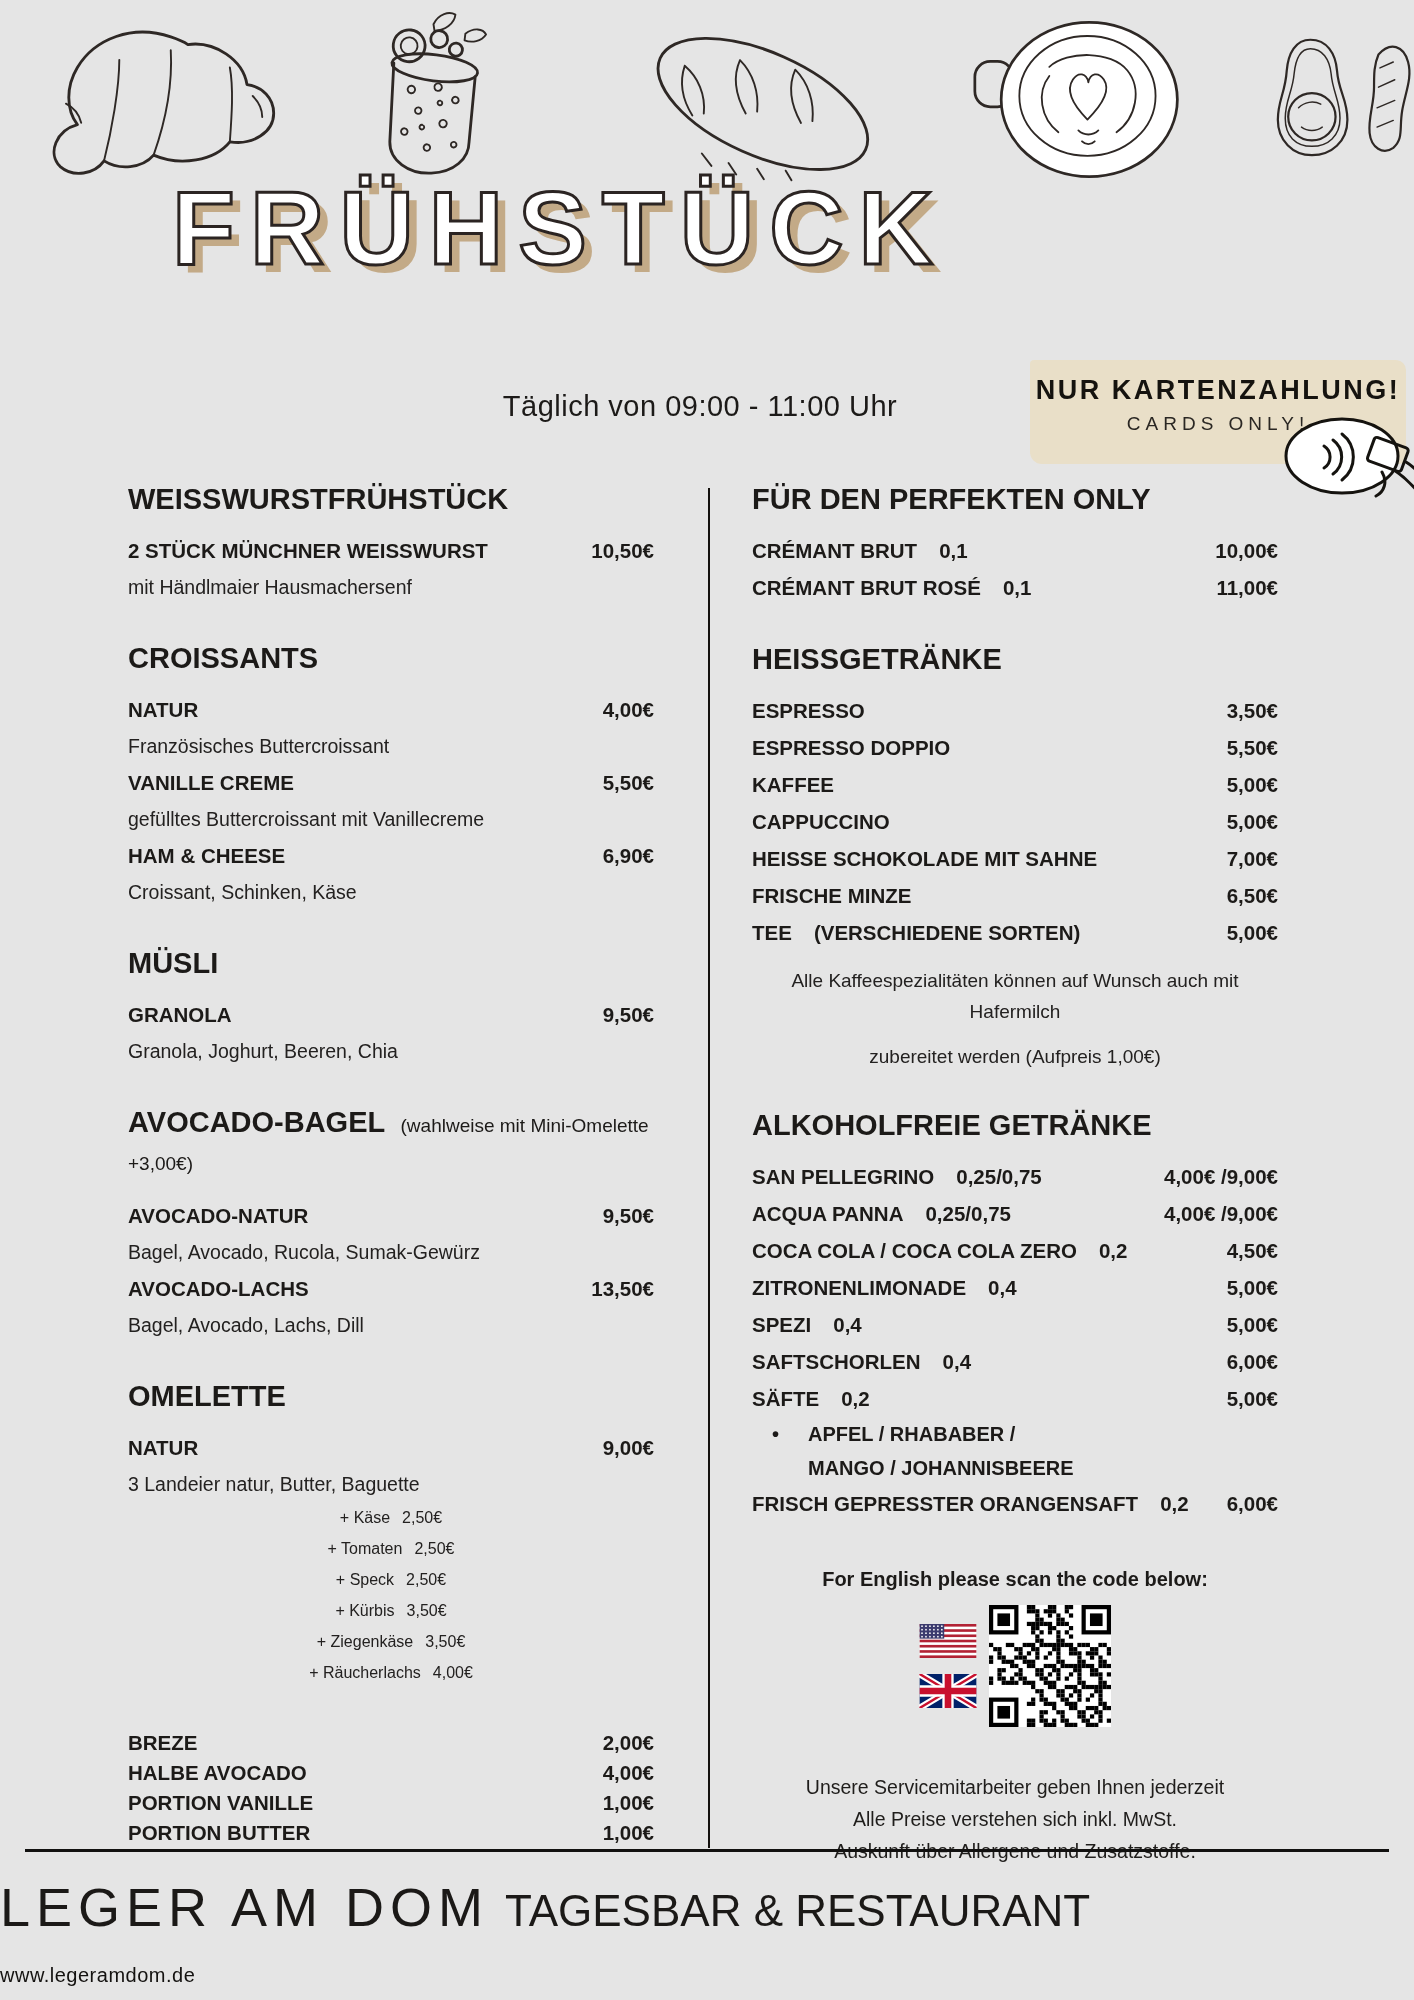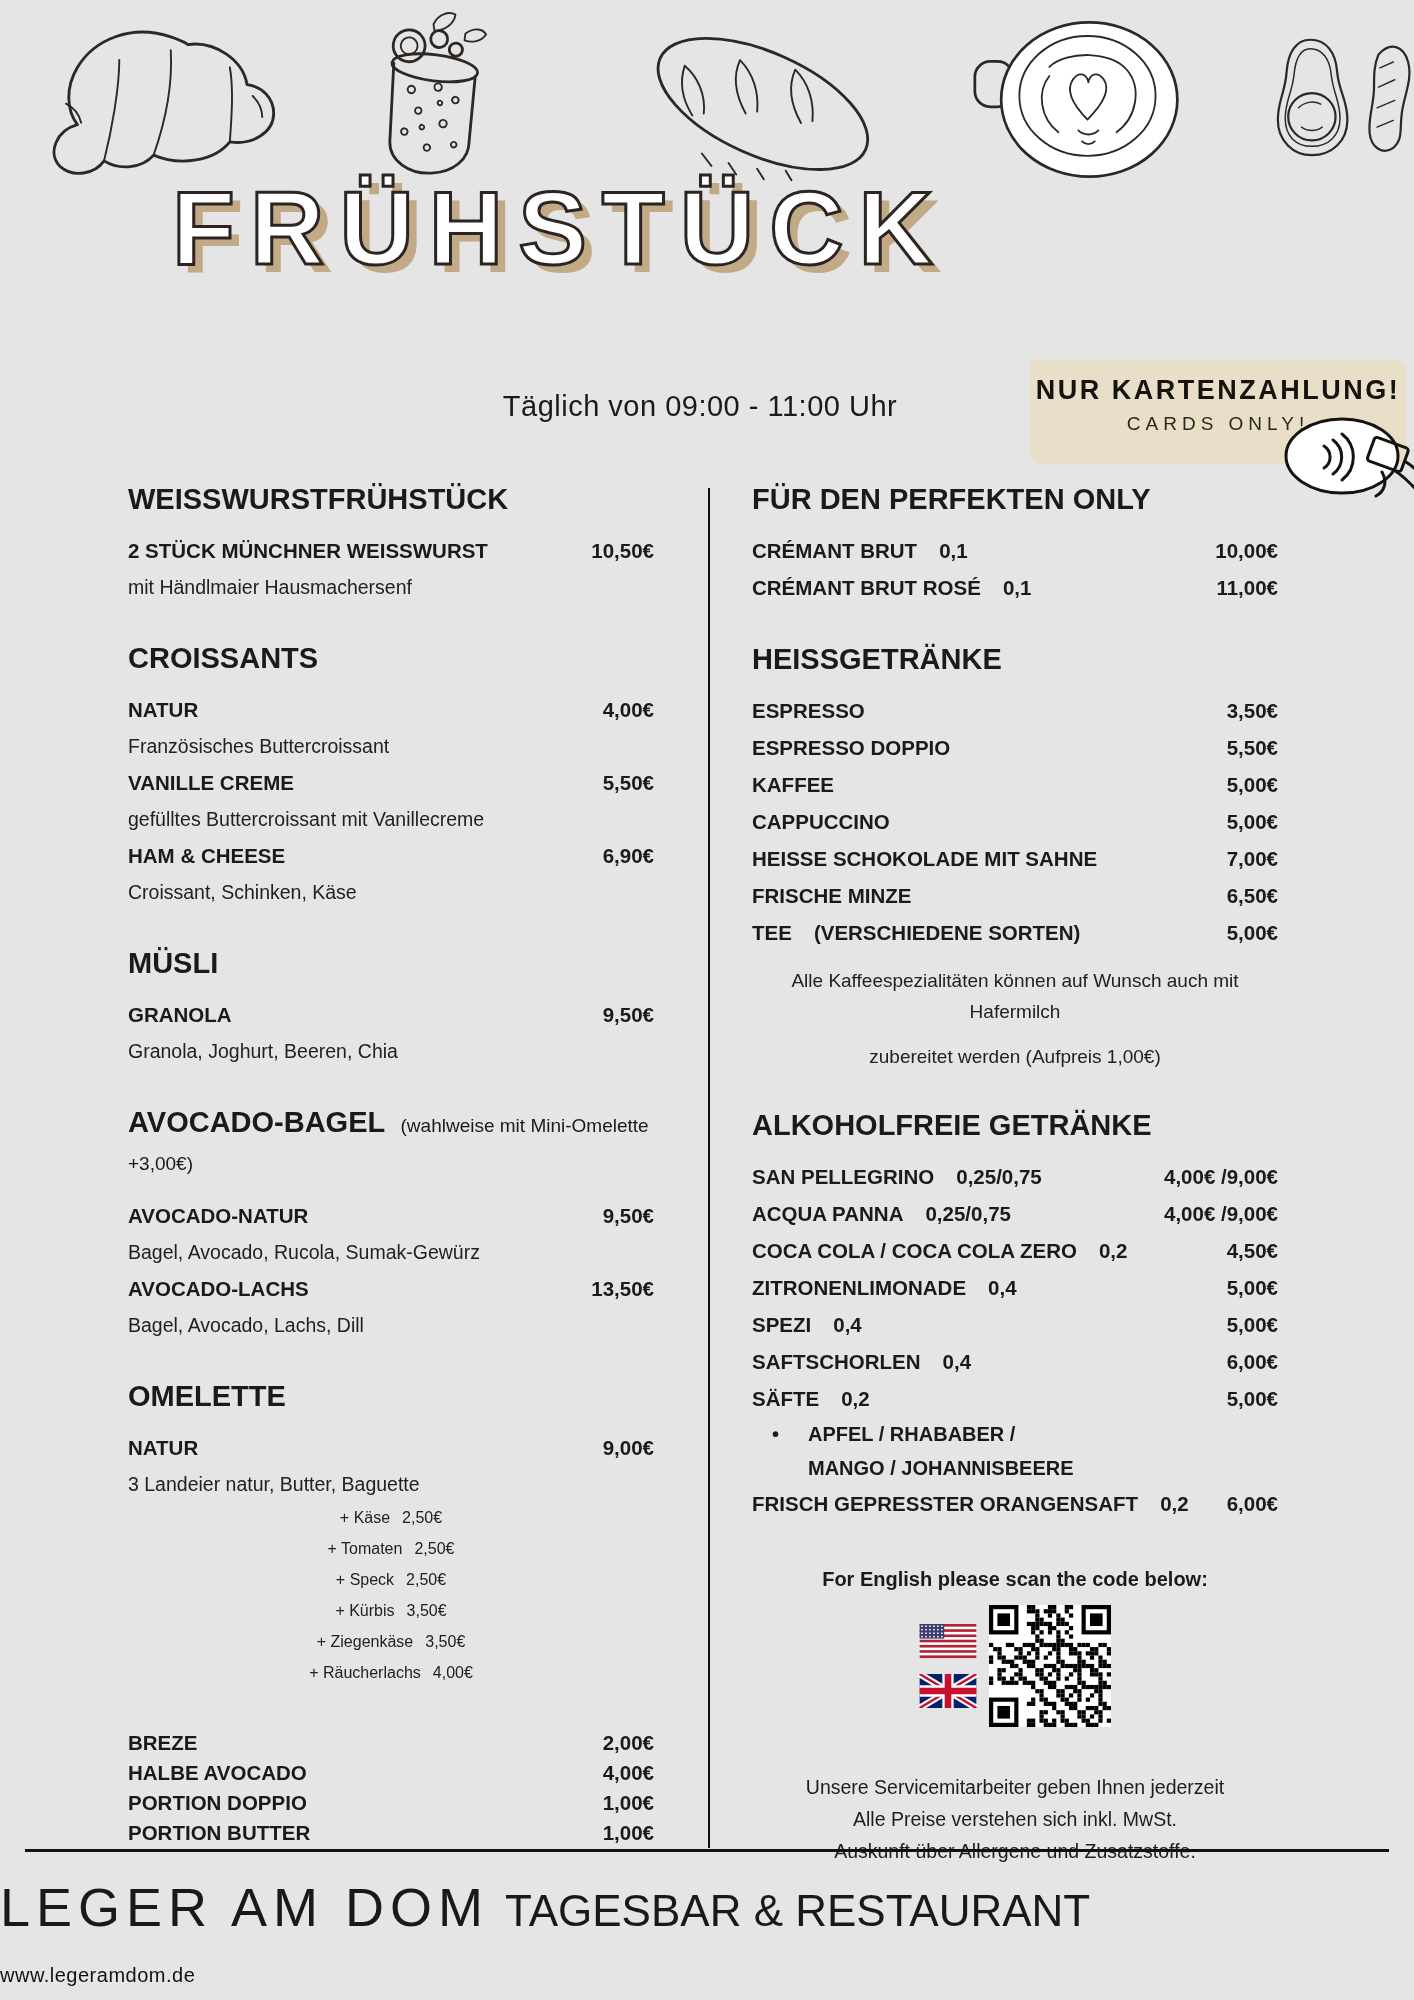--- a/index.html
+++ b/index.html
@@ -221,21 +221,21 @@
       <div class="section compact">
         <div class="item-row">
           <span class="item-name">BREZE</span>
           <span class="item-price">2,00€</span>
         </div>
         <div class="item-row">
           <span class="item-name">HALBE AVOCADO</span>
           <span class="item-price">4,00€</span>
         </div>
         <div class="item-row">
-          <span class="item-name">PORTION DOPPIO</span>
+          <span class="item-name">PORTION VANILLE</span>
           <span class="item-price">1,00€</span>
         </div>
         <div class="item-row">
           <span class="item-name">PORTION BUTTER</span>
           <span class="item-price">1,00€</span>
         </div>
       </div>
     </div>
   <div class="col col-right">
     <div id="right-sections">

